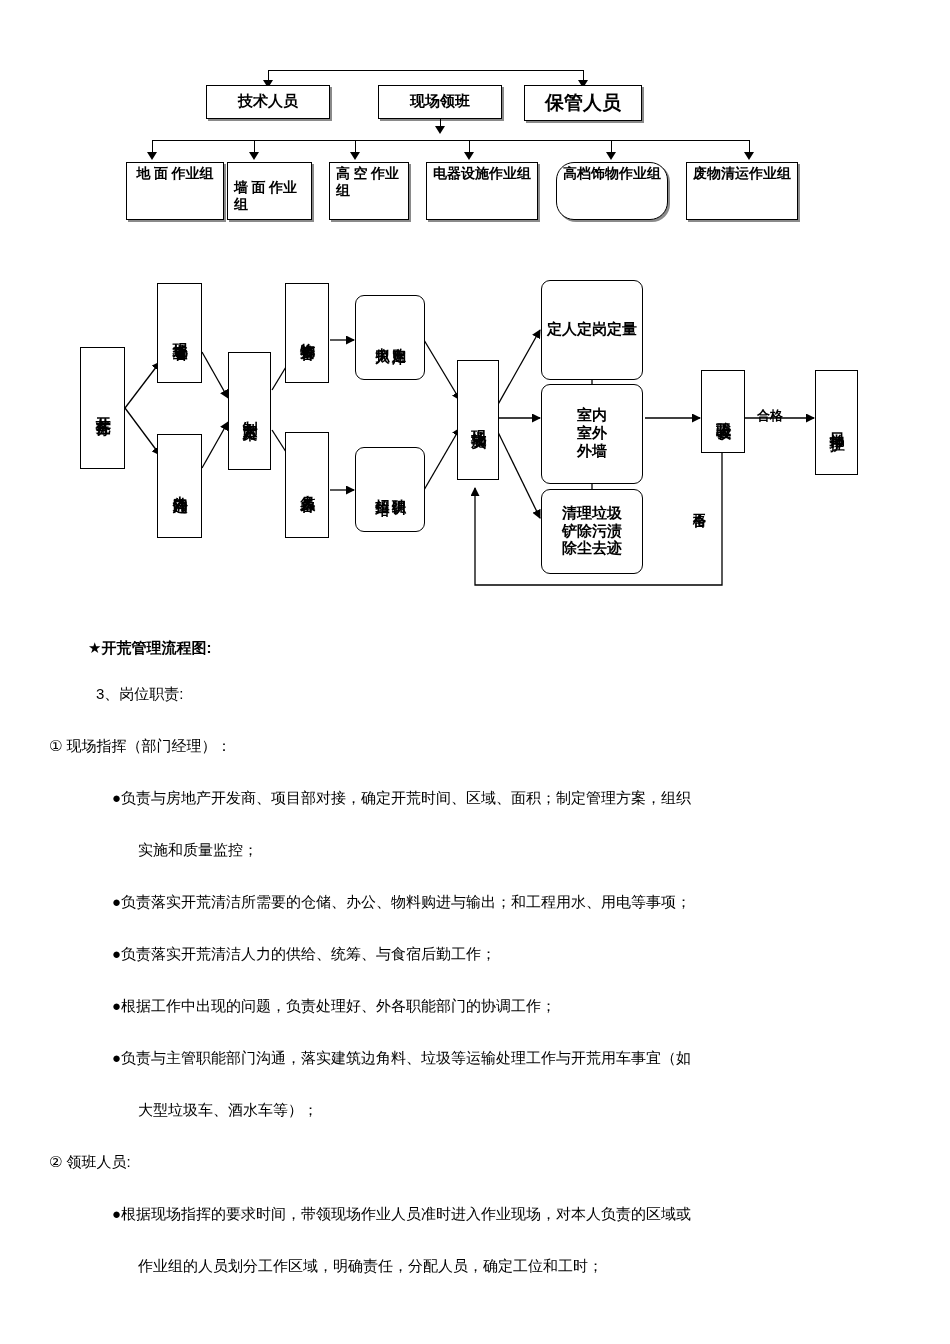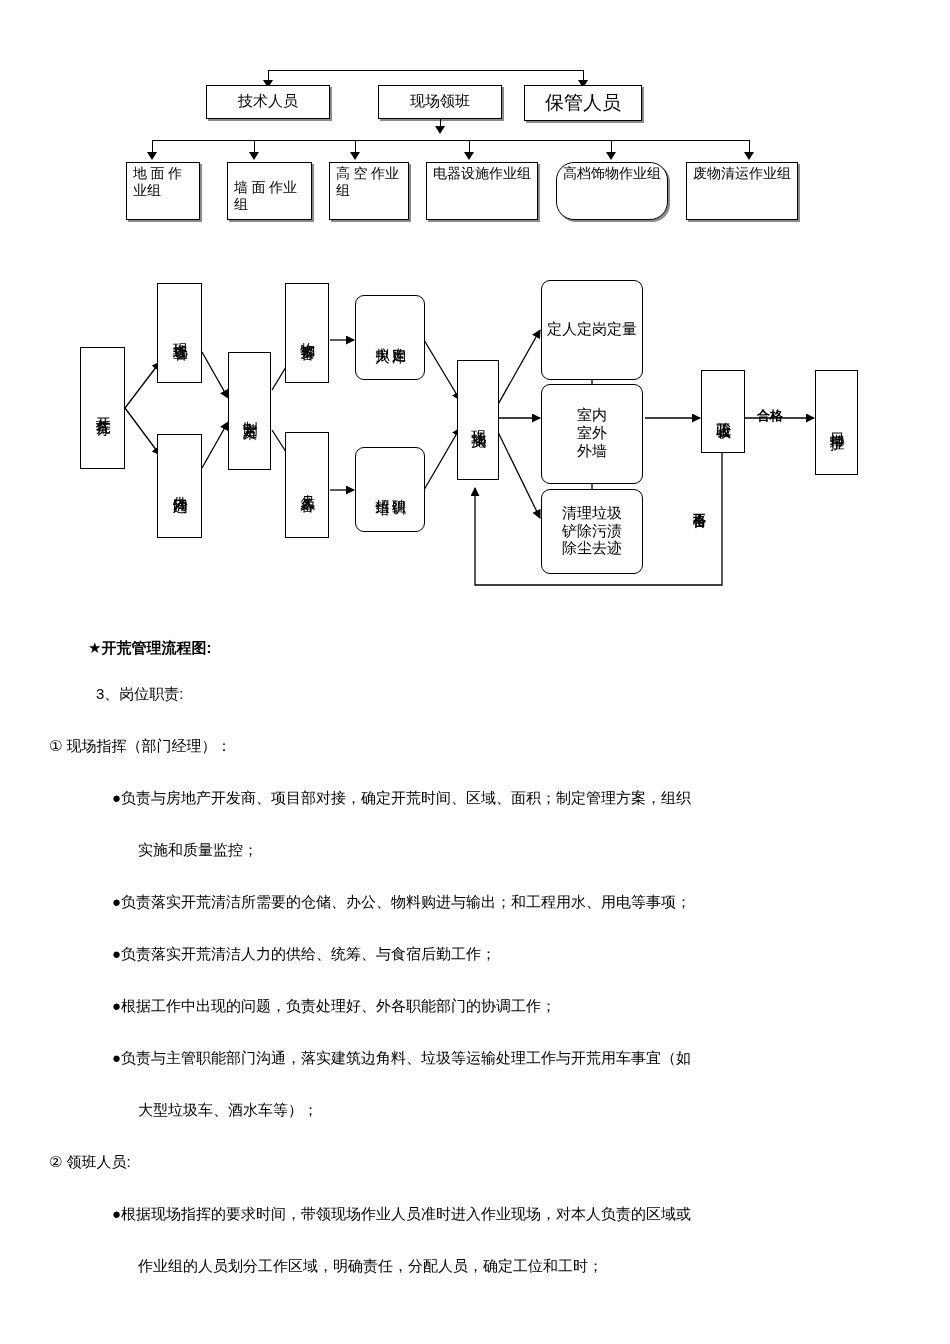--- a/index.html
+++ b/index.html
@@ -9,21 +9,21 @@
     color:#000;position:relative;overflow:hidden;
   }
   .page{position:relative;width:950px;height:1344px;}
 
   
   .box{
     position:absolute;box-sizing:border-box;
     border:1px solid #000;background:#fff;
     display:flex;align-items:center;justify-content:center;
     font-family:"Liberation Serif","DejaVu Serif",serif;
-    line-height:1.18;text-align:center;color:#000;
+    line-height:1.18;text-align:center;color:#000;font-weight:bold;
   }
   .box.shadow{box-shadow:2px 2px 0 0 #8a8a8a;}
   .box.round{border-radius:9px;}
   
   .vtext{
     writing-mode:vertical-rl;text-orientation:upright;
     display:flex;align-items:center;justify-content:center;
     height:100%;letter-spacing:1px;
   }
   .htext{display:block;}
@@ -93,21 +93,21 @@
     <div class="arrow-d" style="left:249px;top:152px;"></div>
     <div class="ln lv" style="left:355px;top:140px;height:14px;"></div>
     <div class="arrow-d" style="left:350px;top:152px;"></div>
     <div class="ln lv" style="left:469px;top:140px;height:14px;"></div>
     <div class="arrow-d" style="left:464px;top:152px;"></div>
     <div class="ln lv" style="left:611px;top:140px;height:14px;"></div>
     <div class="arrow-d" style="left:606px;top:152px;"></div>
     <div class="ln lv" style="left:749px;top:140px;height:14px;"></div>
     <div class="arrow-d" style="left:744px;top:152px;"></div>
 
-    <div class="box shadow" style="left:126px;top:162px;width:74px;height:58px;font-size:14px;padding:3px 6px;align-items:flex-start;">
+    <div class="box shadow" style="left:126px;top:162px;width:98px;height:58px;font-size:14px;padding:3px 6px;align-items:flex-start;">
       <span class="htext" style="text-align:left;">地 面 作业组</span>
     </div>
     <div class="box shadow" style="left:227px;top:162px;width:85px;height:58px;font-size:14px;padding:17px 6px;align-items:flex-start;">
       <span class="htext" style="text-align:left;">墙 面 作业组</span>
     </div>
     <div class="box shadow" style="left:329px;top:162px;width:80px;height:58px;font-size:14px;padding:3px 6px;align-items:flex-start;">
       <span class="htext" style="text-align:left;">高 空 作业组</span>
     </div>
     <div class="box shadow" style="left:426px;top:162px;width:112px;height:58px;font-size:14px;padding:3px 6px;align-items:flex-start;">
       <span class="htext" style="text-align:left;">电器设施作业组</span>

